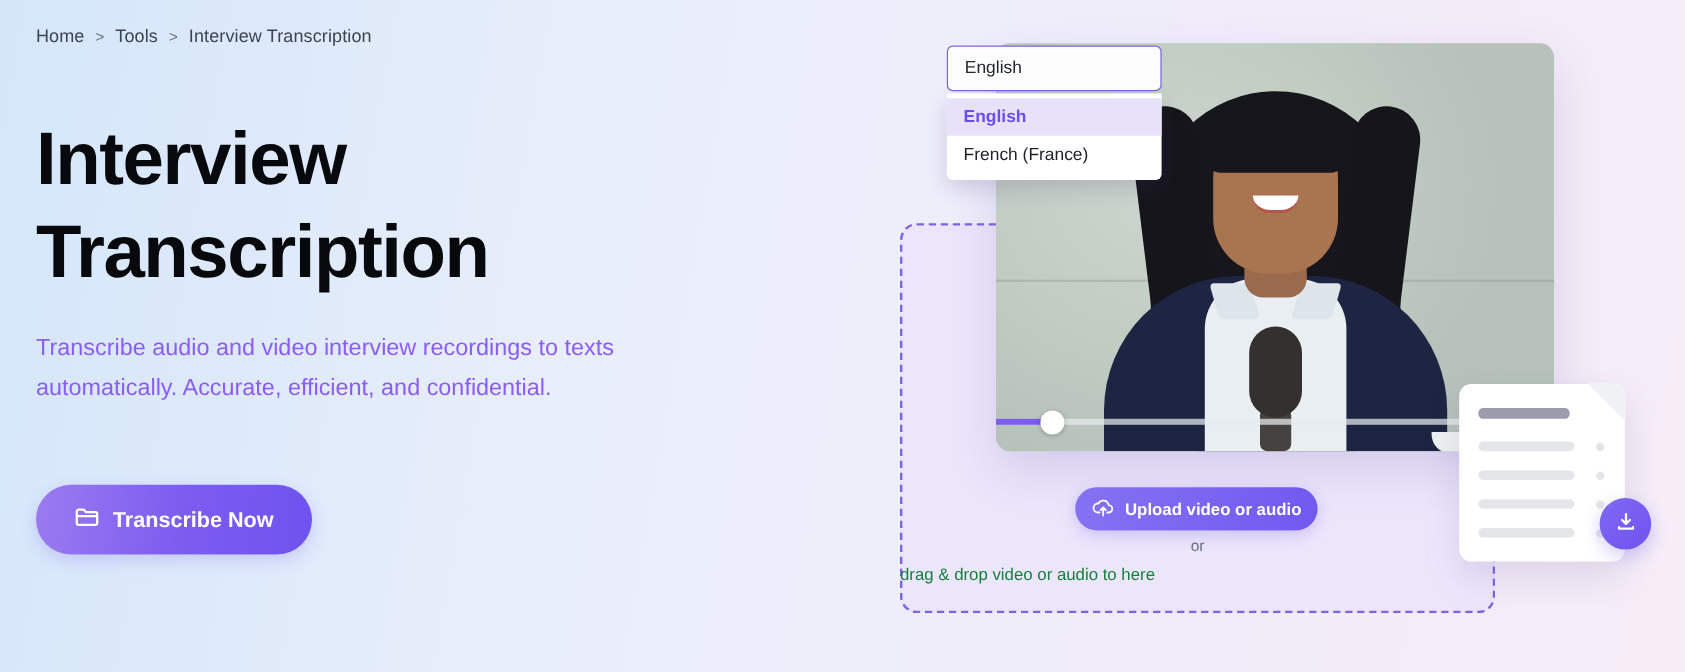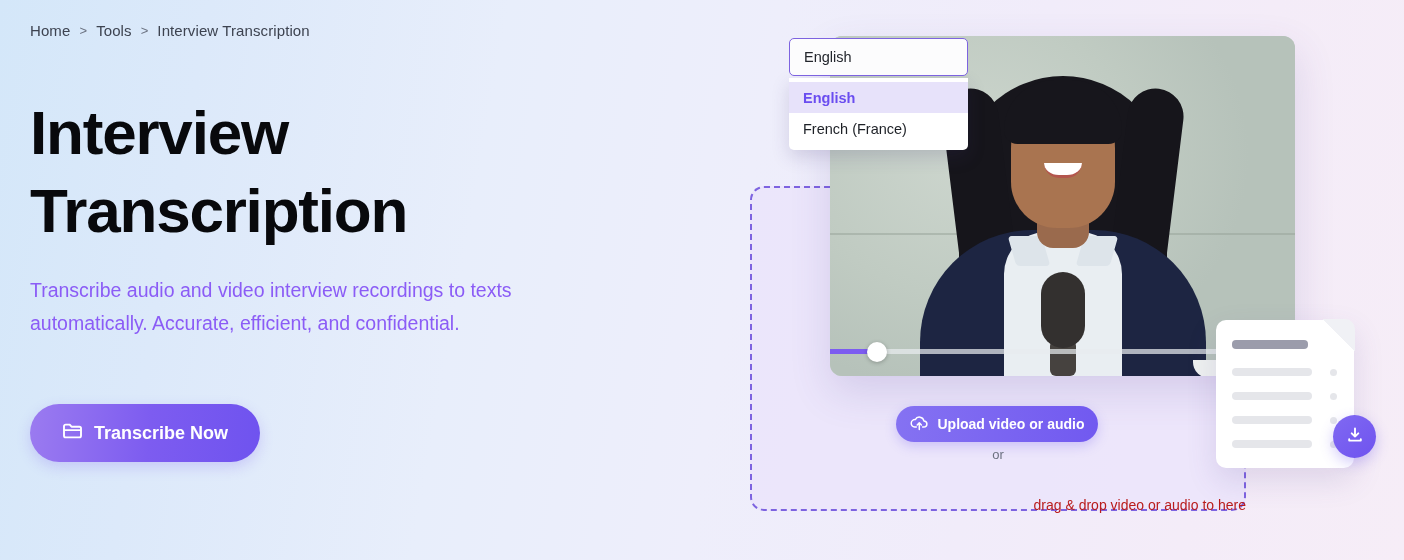--- a/index.html
+++ b/index.html
@@ -185,22 +185,22 @@
     background: linear-gradient(95deg, #8572f2 0%, #7159f0 100%);
     color: #fff; font-family: inherit; font-size: 14px; font-weight: 700;
     display: flex; align-items: center; justify-content: center; gap: 9px;
     cursor: pointer; box-shadow: 0 4px 12px rgba(110,85,240,.26);
   }
   .or-text {
     position: absolute; left: 50px; top: 447px; width: 496px;
     text-align: center; font-size: 13px; color: #6c7180;
   }
   .drop-text {
-    position: absolute; left: 50px; top: 497px; width: 496px;
-    text-align: right; font-size: 14px; color: #b91c1c;
+    position: absolute; left: 50px; top: 470px; width: 496px;
+    text-align: left; font-size: 14px; color: #15803d;
   }
 
   
   .doc-card {
     position: absolute; left: 516px; top: 320px; width: 138px; height: 148px;
     background: #fff; border-radius: 10px;
     box-shadow: 0 12px 30px rgba(90,70,150,.15);
   }
   .doc-fold {
     position: absolute; right: -1px; top: -1px; width: 32px; height: 32px;

